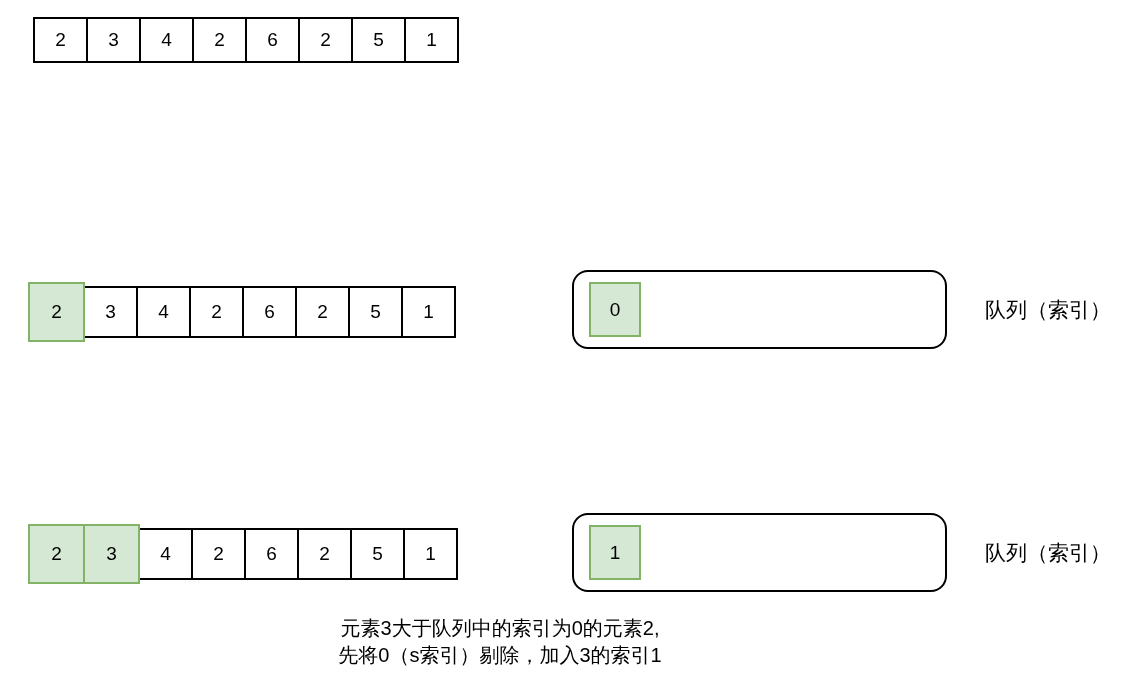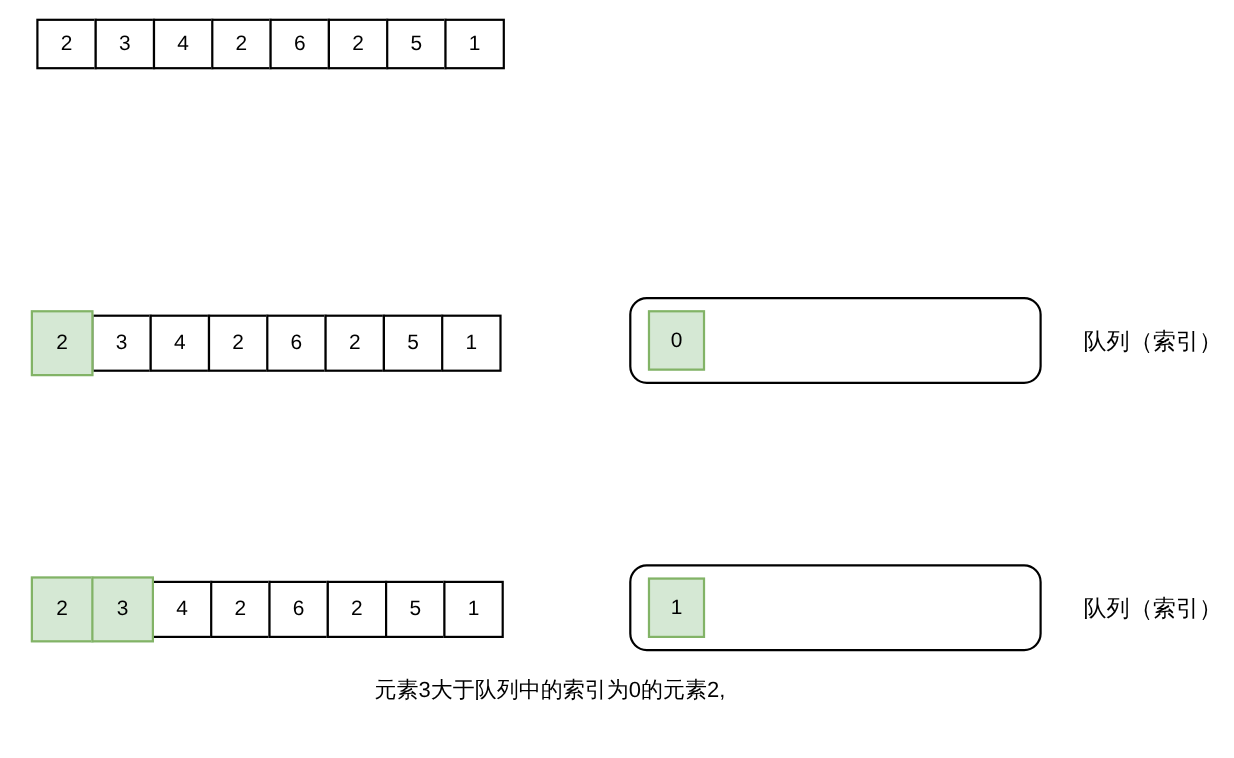--- a/index.html
+++ b/index.html
@@ -136,15 +136,16 @@
     <div class="cell">1</div>
   </div>
 
   <div class="queue-box" style="left:572px; top:513px;">
     <div class="queue-item">1</div>
   </div>
   <div class="queue-label" style="top:513px;">队列（索引）</div>
 
   <div class="caption caption-step2">
     <div>元素3大于队列中的索引为0的元素2,</div>
+    <div>先将0（s索引）剔除，加入3的索引1</div>
   </div>
 
 </div>
 
 </body></html>

